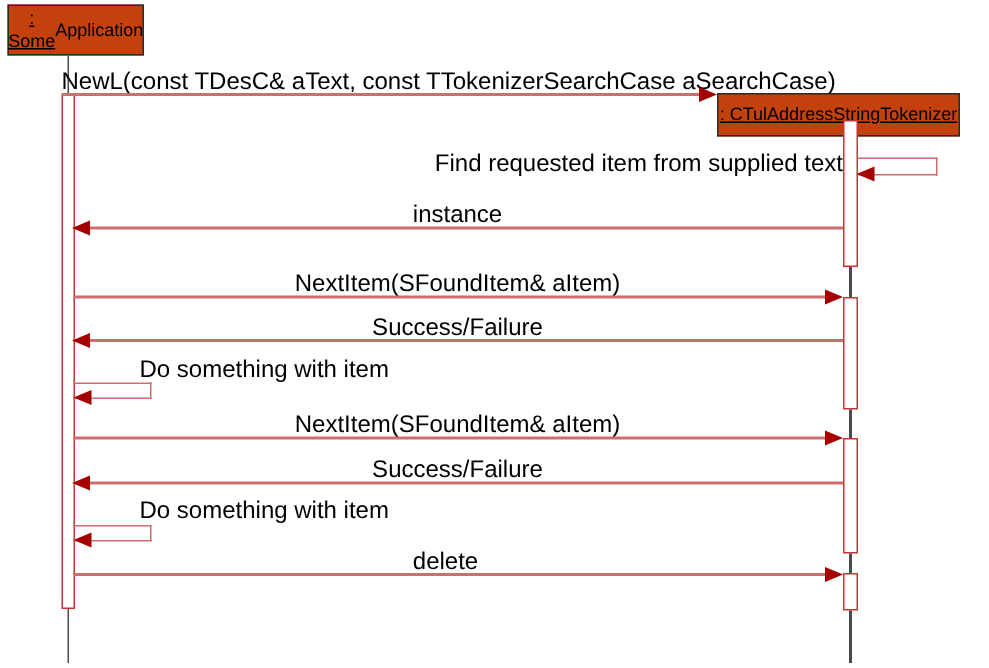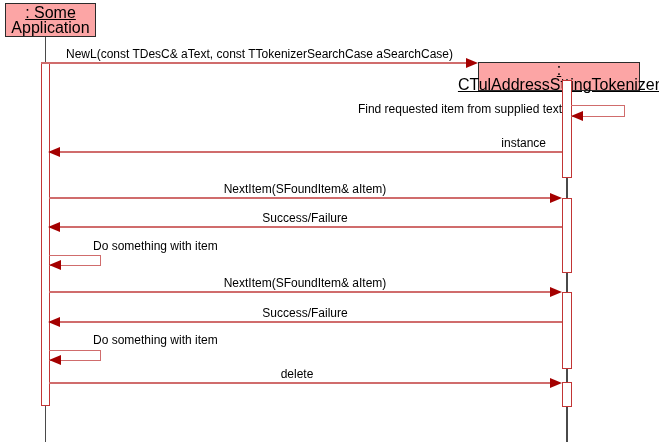--- a/index.html
+++ b/index.html
@@ -2,23 +2,23 @@
 <html><head>
 <meta charset="utf-8">
 <style>
   html,body{margin:0;padding:0;background:#fff;}
   #stage{
     position:relative;width:659px;height:445px;background:#ffffff;overflow:hidden;
     font-family:"Liberation Sans", sans-serif;color:#000;
   }
   
   .actor{
-    position:absolute;background:#fca5a5;border:1.5px solid #2b2b2b;
-    box-sizing:border-box;display:flex;flex-direction:column;align-items:center;justify-content:center;
-    font-size:16px;line-height:15px;text-align:center;
+    position:absolute;background:#c2410c;border:1.5px solid #2b2b2b;
+    box-sizing:border-box;display:flex;align-items:center;justify-content:center;
+    font-size:12px;line-height:15px;text-align:center;
   }
   .actor .uname{text-decoration:underline;}
   
   .lifeline{position:absolute;width:1.5px;background:#4a4a4a;}
   
   .activation{
     position:absolute;width:9.5px;background:#ffffff;
     border:1.5px solid #c23535;box-sizing:border-box;
   }
   
@@ -26,21 +26,21 @@
   
   .arr{position:absolute;width:0;height:0;border-top:5px solid transparent;border-bottom:5px solid transparent;}
   .arr.right{border-left:12px solid #a40000;}
   .arr.left{border-right:12px solid #a40000;}
   
   .loop{
     position:absolute;box-sizing:border-box;background:transparent;
     border:1.5px solid #d06c6c;border-left:none;
   }
   
-  .lbl{position:absolute;font-size:12px;line-height:13px;white-space:nowrap;}
+  .lbl{position:absolute;font-size:16px;line-height:13px;white-space:nowrap;}
   .lbl-center{text-align:center;}
   .lbl-right{text-align:right;}
 </style>
 </head>
 <body>
 
 <div id="stage">
 
   <div class="actor" style="left:5px;top:3px;width:91px;height:34px;">
     <span class="uname">: Some</span>
@@ -60,21 +60,21 @@
   <div class="activation" style="left:562px;top:382px;height:25px;"></div>
 
   <div class="lbl lbl-center" style="left:41px;top:48px;width:437px;">NewL(const TDesC&amp; aText, const TTokenizerSearchCase aSearchCase)</div>
   <div class="mline" style="left:41px;top:62.25px;width:426px;"></div>
   <div class="arr right" style="left:466px;top:58px;"></div>
 
   <div class="lbl lbl-right" style="right:97px;top:103px;margin-left:24px;">Find requested item from supplied text</div>
   <div class="loop" style="left:571px;top:105px;width:54px;height:12px;"></div>
   <div class="arr left" style="left:571px;top:111px;"></div>
 
-  <div class="lbl lbl-center" style="left:32px;top:137px;width:514px;text-align:right;">instance</div>
+  <div class="lbl lbl-center" style="left:48px;top:137px;width:514px;">instance</div>
   <div class="mline" style="left:60px;top:151.25px;width:502px;"></div>
   <div class="arr left" style="left:48px;top:147px;"></div>
 
   <div class="lbl lbl-center" style="left:48px;top:183px;width:514px;">NextItem(SFoundItem&amp; aItem)</div>
   <div class="mline" style="left:49px;top:197.25px;width:501px;"></div>
   <div class="arr right" style="left:550px;top:193px;"></div>
 
   <div class="lbl lbl-center" style="left:48px;top:212px;width:514px;">Success/Failure</div>
   <div class="mline" style="left:60px;top:226.25px;width:502px;"></div>
   <div class="arr left" style="left:48px;top:222px;"></div>

